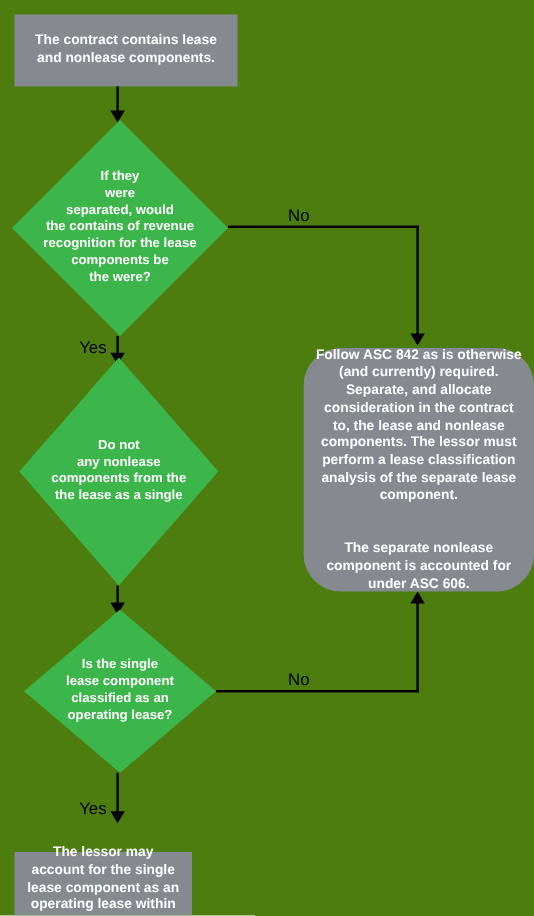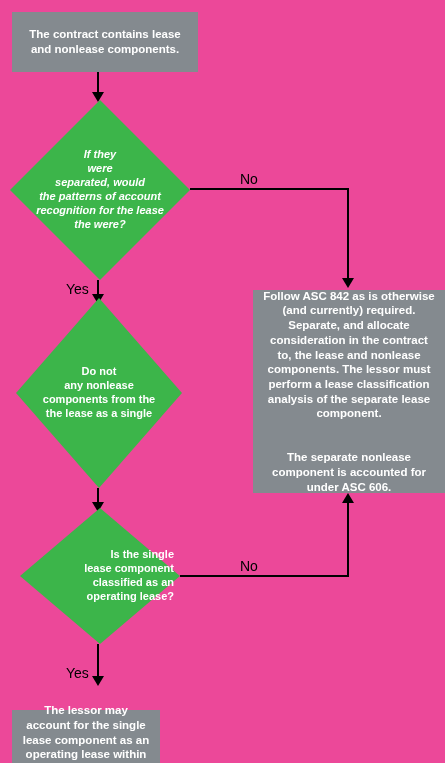--- a/index.html
+++ b/index.html
@@ -7,21 +7,21 @@
     padding: 0;
     background: #ffffff;
   }
   body {
     font-family: "Liberation Sans", sans-serif;
   }
   #flowchart {
     position: relative;
     width: 445px;
     height: 763px;
-    background: #ec4899;
+    background: #4d7c0f;
     overflow: hidden;
   }
   .node-box {
     position: absolute;
     box-sizing: border-box;
     background: #848a8f;
     color: #ffffff;
     font-weight: bold;
     text-align: center;
     display: flex;
@@ -83,50 +83,51 @@
   }
   .edge-label {
     position: absolute;
     color: #000000;
     font-size: 14px;
     font-weight: normal;
     white-space: nowrap;
   }
   
   #box-top      { left: 12px;  top: 12px;  width: 186px; height: 60px;  font-size: 11.5px; }
-  #box-right    { left: 253px; top: 290px; width: 192px; height: 203px; font-size: 11.5px; }
+  #box-right    { left: 253px; top: 290px; width: 192px; height: 203px; font-size: 11.5px; border-radius: 31px; }
   #box-bottom   { left: 12px;  top: 710px; width: 148px; height: 60px;  font-size: 11.5px; justify-content: center; }
 
-  #diamond-1 { left: 10px; top: 100px; width: 180px; height: 180px; font-style: italic; }
+  #diamond-1 { left: 10px; top: 100px; width: 180px; height: 180px; }
   #diamond-1 .dtext { font-size: 11px; }
   #diamond-2 { left: 16px; top: 298px; width: 166px; height: 190px; }
   #diamond-2 .dtext { font-size: 11px; }
   #diamond-3 { left: 20px; top: 508px; width: 160px; height: 136px; }
-  #diamond-3 .dtext { font-size: 11px; text-align: right; }
+  #diamond-3 .dtext { font-size: 11px; }
 </style>
 </head>
 <body>
 
 <div id="flowchart">
 
   <div class="node-box" id="box-top">
     <p>The contract contains lease and nonlease components.</p>
   </div>
 
   <div class="edge edge-v" style="left:97px; top:72px; height:26px;"></div>
   <div class="arrowhead arrow-down" style="left:92px; top:92px;"></div>
 
   <div class="diamond" id="diamond-1">
     <div class="shape"></div>
     <div class="dtext">
       <div>If they</div>
       <div>were</div>
       <div>separated, would</div>
-      <div>the patterns of account</div>
+      <div>the contains of revenue</div>
       <div>recognition for the lease</div>
+      <div>components be</div>
       <div>the were?</div>
     </div>
   </div>
 
   <div class="edge edge-h" style="left:190px; top:188px; width:159px;"></div>
   <div class="edge edge-v" style="left:347px; top:188px; height:94px;"></div>
   <div class="arrowhead arrow-down" style="left:342px; top:278px;"></div>
   <div class="edge-label" style="left:240px; top:171px;">No</div>
 
   <div class="edge edge-v" style="left:97px; top:280px; height:22px;"></div>

